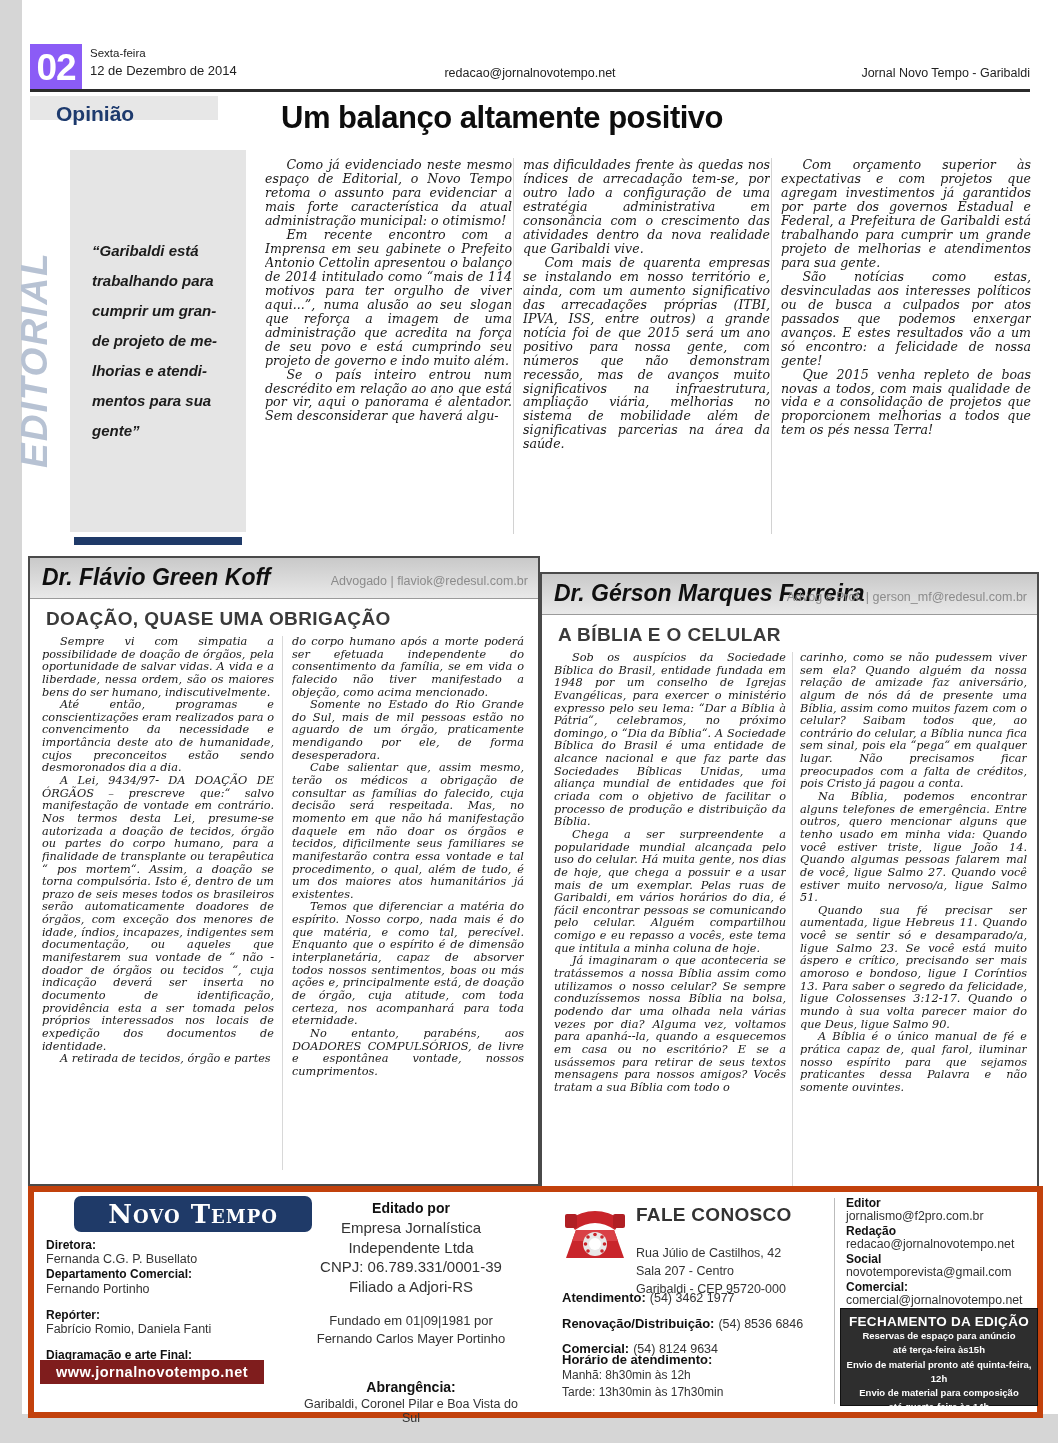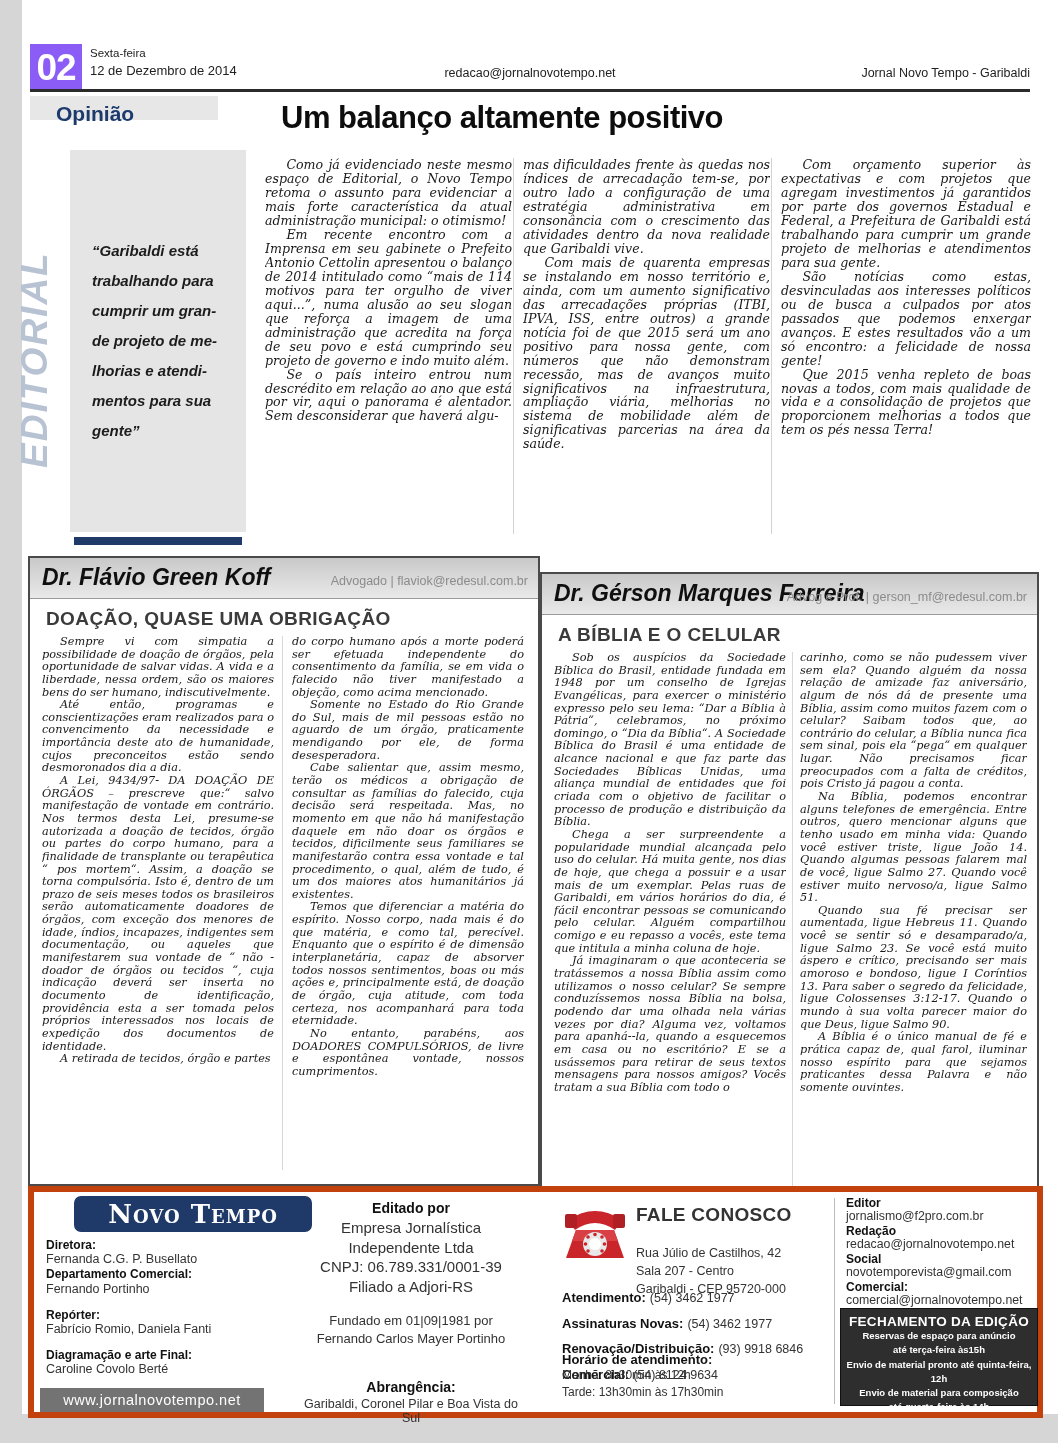--- a/index.html
+++ b/index.html
@@ -69,22 +69,22 @@
   .footer { left:28px; top:1186px; width:1003px; height:220px; border:6px solid #c2410c;
             background:#fff; }
   .logo { position:absolute; left:40px; top:4px; width:238px; height:36px; background:#1f3a68;
           border-radius:7px; color:#fff; text-align:center; line-height:36px;
           font-family:"DejaVu Serif", serif; font-weight:bold; font-size:26px;
           font-variant:small-caps; letter-spacing:1px; }
   .staff { position:absolute; left:12px; top:46px; width:280px; }
   .f-label { font-size:12px; font-weight:bold; color:#111; line-height:1.18; }
   .f-value { font-size:12.5px; color:#333; line-height:1.22; }
   .gap-top { margin-top:11px; }
-  .site-bar { position:absolute; left:6px; top:196px; width:224px; height:24px;
-              background:#737373; color:#fff; font-weight:normal; font-size:14.5px;
+  .site-bar { position:absolute; left:6px; top:168px; width:224px; height:24px;
+              background:#7f1d1d; color:#fff; font-weight:bold; font-size:14.5px;
               text-align:center; line-height:24px; letter-spacing:0.5px; }
   .f-mid { position:absolute; left:262px; top:8px; width:230px; text-align:center; color:#333; }
   .f-mid .h { font-size:14px; font-weight:bold; color:#111; margin-bottom:2px; }
   .f-mid .ln { font-size:15px; line-height:1.3; }
   .f-mid .founded { margin-top:16px; font-size:13px; line-height:1.35; white-space:pre-line; }
   .f-mid .cover-h { margin-top:32px; font-size:14px; font-weight:bold; color:#111; }
   .f-mid .cover { font-size:12.5px; margin-top:2px; }
   .phone-icon { position:absolute; left:528px; top:8px; width:66px; height:64px; }
   .contact-title { position:absolute; left:602px; top:12px; font-size:19px; font-weight:bold;
                    color:#333; letter-spacing:0.3px; }
@@ -243,22 +243,21 @@
     </svg>
 
     <div class="contact-title">FALE CONOSCO</div>
     <div class="contact-addr">
       <div>Rua Júlio de Castilhos, 42</div>
       <div>Sala 207 - Centro</div>
       <div>Garibaldi - CEP 95720-000</div>
     </div>
     <div class="contact-phones">
       <div><span class="lbl">Atendimento:</span><span class="val">(54) 3462 1977</span></div>
-      <div><span class="lbl">Assinaturas Novas:</span><span class="val">(54) 3462 1977</span></div>
-      <div><span class="lbl">Renovação/Distribuição:</span><span class="val">(93) 9918 6846</span></div>
+      <div><span class="lbl">Renovação/Distribuição:</span><span class="val">(54) 8536 6846</span></div>
       <div><span class="lbl">Comercial:</span><span class="val">(54) 8124 9634</span></div>
     </div>
     <div class="contact-hours">
       <div class="lbl">Horário de atendimento:</div>
       <div class="ln">Manhã: 8h30min às 12h</div>
       <div class="ln">Tarde: 13h30min às 17h30min</div>
     </div>
 
     <div class="f-divider"></div>
 

